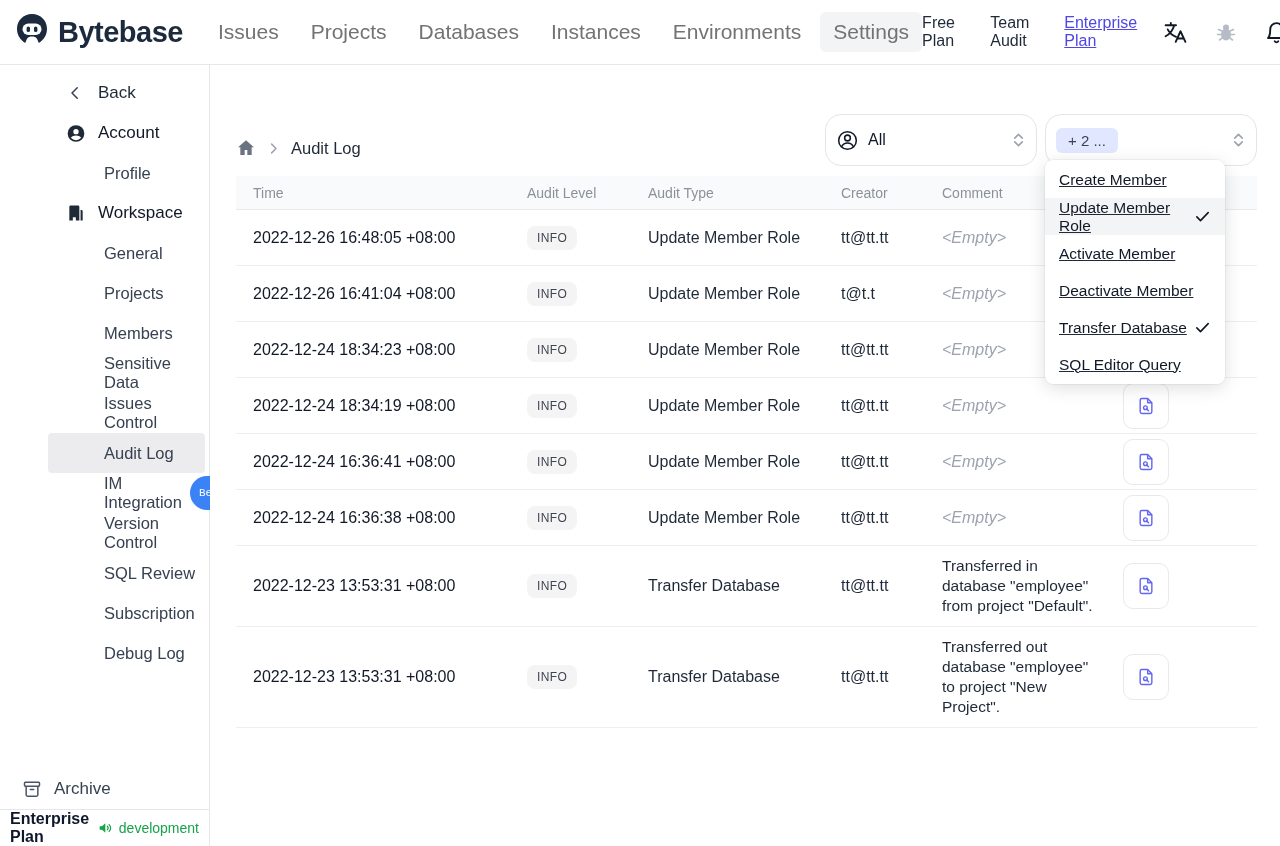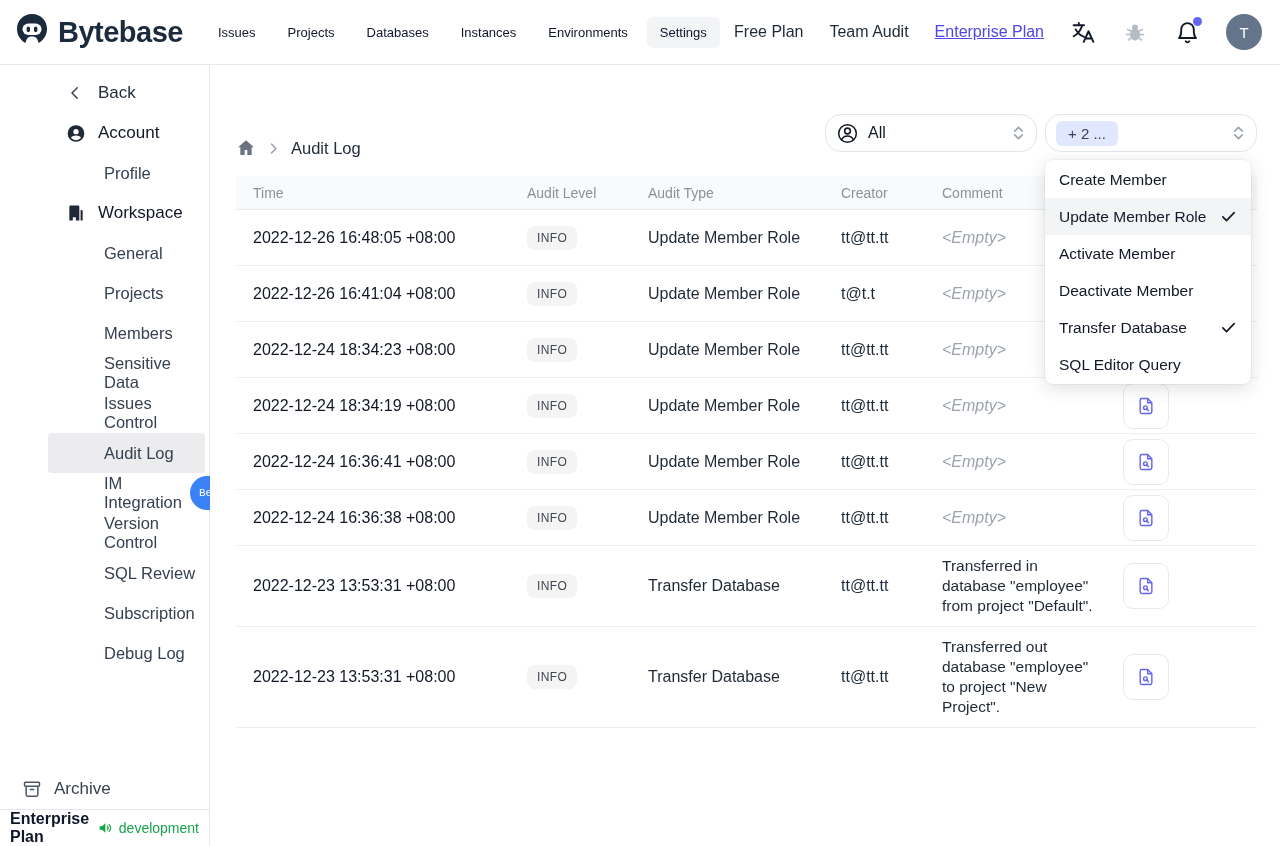--- a/index.html
+++ b/index.html
@@ -5,21 +5,21 @@
   * { box-sizing: border-box; margin: 0; padding: 0; }
   html,body { width:1280px; height:846px; overflow:hidden; background:#fff;
     font-family:"Liberation Sans", sans-serif; color:#1f2937; }
 
   
   .topnav { height:65px; display:flex; align-items:center; padding:0 18px 0 14px;
     border-bottom:1px solid #e5e7eb; background:#fff; }
   .brand { display:flex; align-items:center; gap:8px; cursor:pointer; }
   .brand-word { font-size:29px; font-weight:700; color:#1b2a3c; letter-spacing:-0.5px; }
   .navlinks { display:flex; align-items:center; margin-left:22px; gap:6px; }
-  .navlink { font-size:13px; color:#0f172a; padding:8px 13px; border-radius:6px; cursor:pointer; text-decoration:none; }
+  .navlink { font-size:21px; color:#737373; padding:8px 13px; border-radius:6px; cursor:pointer; text-decoration:none; }
   .navlink.active { background:#f3f4f6; }
   .nav-right { margin-left:auto; display:flex; align-items:center; gap:26px; }
   .plan-text { font-size:16px; color:#1f2937; cursor:pointer; }
   .plan-link { font-size:16px; color:#4f46e5; text-decoration:underline; cursor:pointer; }
   .nav-icon { width:26px; height:26px; display:flex; align-items:center; justify-content:center; cursor:pointer; position:relative; }
   .bell-dot { position:absolute; top:-2px; right:-2px; width:9px; height:9px; border-radius:50%; background:#6366f1; }
   .avatar { width:36px; height:36px; border-radius:50%; background:#64748b; color:#fff;
     display:flex; align-items:center; justify-content:center; font-size:15px; cursor:pointer; }
 
   
@@ -43,21 +43,21 @@
   .side-footer { height:36px; display:flex; align-items:center; gap:6px; padding:0 10px; }
   .footer-plan { font-size:16px; font-weight:700; color:#0f172a; }
   .footer-env { font-size:14px; color:#16a34a; }
 
   
   .main { flex:1; position:relative; background:#fff; }
   .breadcrumb { position:absolute; top:73px; left:26px; display:flex; align-items:center; gap:10px; }
   .crumb-label { font-size:16.5px; color:#1f2937; }
 
   .filter-row { position:absolute; top:49px; right:23px; display:flex; gap:8px; }
-  .selectbox { width:212px; height:38px; border:1px solid #e2e5e9; border-radius:16px; background:#fff;
+  .selectbox { width:212px; height:52px; border:1px solid #e2e5e9; border-radius:16px; background:#fff;
     display:flex; align-items:center; padding:0 10px; cursor:pointer; }
   .select-val { font-size:16px; color:#111827; margin-left:9px; }
   .updown { margin-left:auto; display:flex; }
   .type-pill { background:#e0e7ff; color:#3c4454; font-size:15px; padding:4px 12px; border-radius:6px; }
 
   
   .audit-table { position:absolute; top:111px; left:26px; width:1021px; }
   .tgrid { display:grid; grid-template-columns:274px 121px 193px 101px 172px 160px; align-items:center; }
   .thead { height:34px; background:#f9fafb; color:#8b919b; font-size:14px; border-bottom:1px solid #e8eaee; }
   .thead > div, .trow > .cell { padding-left:17px; }
@@ -66,22 +66,22 @@
   .badge-info { display:inline-block; background:#f4f4f5; color:#3f4650; font-size:12px; font-weight:400;
     letter-spacing:.4px; padding:5px 10px; border-radius:8px; }
   .cell.type, .cell.creator { color:#1f2937; }
   .cell.comment { font-size:15.5px; line-height:20px; color:#1f2937; padding-top:10px; padding-bottom:10px; }
   .cell.comment.empty { font-size:16px; font-style:italic; color:#9ca3af; }
   .cell.actions { padding-left:26px; }
   .export-btn { width:46px; height:46px; border:1px solid #e7e9ec; border-radius:10px; background:#fff;
     display:flex; align-items:center; justify-content:center; cursor:pointer; }
 
   
-  .type-menu { position:absolute; top:95px; left:835px; width:206px; background:#fff; z-index:20;
-    border-radius:8px; padding:1px 0; box-shadow:0 4px 18px rgba(0,0,0,.13), 0 0 0 1px rgba(0,0,0,.04); }
+  .type-menu { position:absolute; top:95px; left:835px; width:180px; background:#fff; z-index:20;
+    border-radius:8px; padding:1px 0; box-shadow:0 4px 18px rgba(0,0,0,.13), 0 0 0 1px rgba(0,0,0,.04);text-decoration:underline; }
   .menu-item { height:37px; display:flex; align-items:center; padding:0 14px; font-size:15.5px;
     color:#111827; cursor:pointer; }
   .menu-item.hl { background:#f3f4f6; }
   .menu-check { margin-left:auto; display:flex; }
 </style>
 </head>
 <body>
 
 <header class="topnav">
   <div class="brand">

